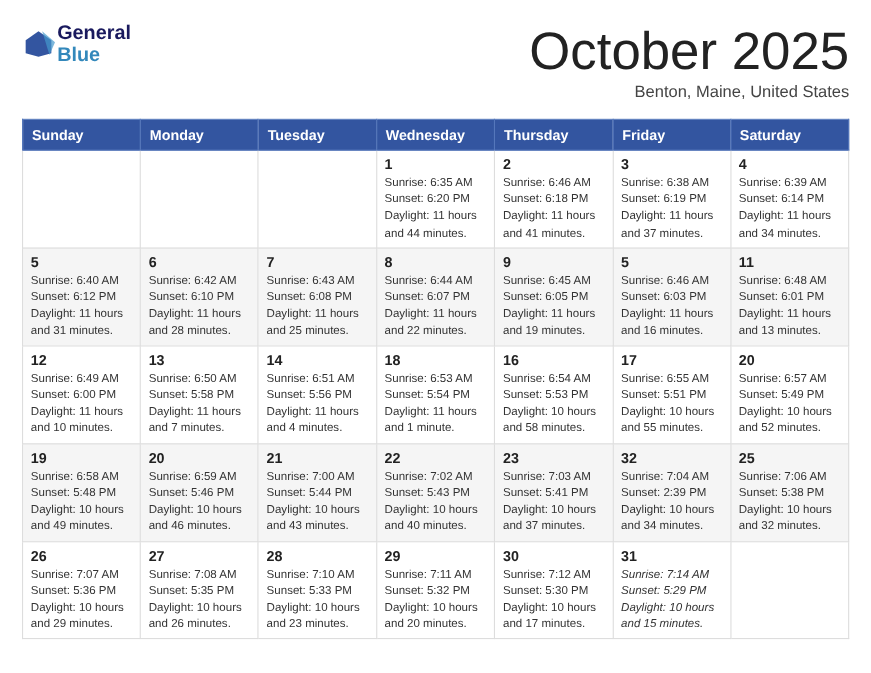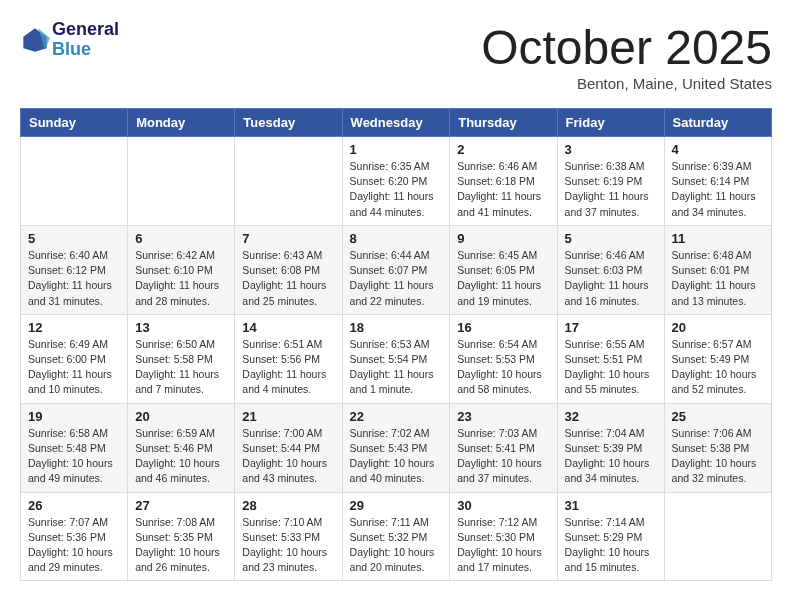--- a/index.html
+++ b/index.html
@@ -281,21 +281,21 @@
         <td>
           <span class="day-number">23</span>
           <div class="day-info" style="white-space: pre-line;">Sunrise: 7:03 AM
 Sunset: 5:41 PM
 Daylight: 10 hours
 and 37 minutes.</div>
         </td>
         <td>
           <span class="day-number">32</span>
           <div class="day-info" style="white-space: pre-line;">Sunrise: 7:04 AM
-Sunset: 5:39 PM
+Sunset: 2:39 PM
 Daylight: 10 hours
 and 34 minutes.</div>
         </td>
         <td>
           <span class="day-number">25</span>
           <div class="day-info" style="white-space: pre-line;">Sunrise: 7:06 AM
 Sunset: 5:38 PM
 Daylight: 10 hours
 and 32 minutes.</div>
         </td>
@@ -331,21 +331,21 @@
         </td>
         <td>
           <span class="day-number">30</span>
           <div class="day-info" style="white-space: pre-line;">Sunrise: 7:12 AM
 Sunset: 5:30 PM
 Daylight: 10 hours
 and 17 minutes.</div>
         </td>
         <td>
           <span class="day-number">31</span>
-          <div class="day-info" style="white-space: pre-line;">Sunrise: 7:14 AM
+          <div class="day-info" style="white-space: pre-line; font-style: italic;">Sunrise: 7:14 AM
 Sunset: 5:29 PM
 Daylight: 10 hours
 and 15 minutes.</div>
         </td>
         <td class="empty-cell"></td>
       </tr>
     </tbody>
 </table>
 
 </body></html>

